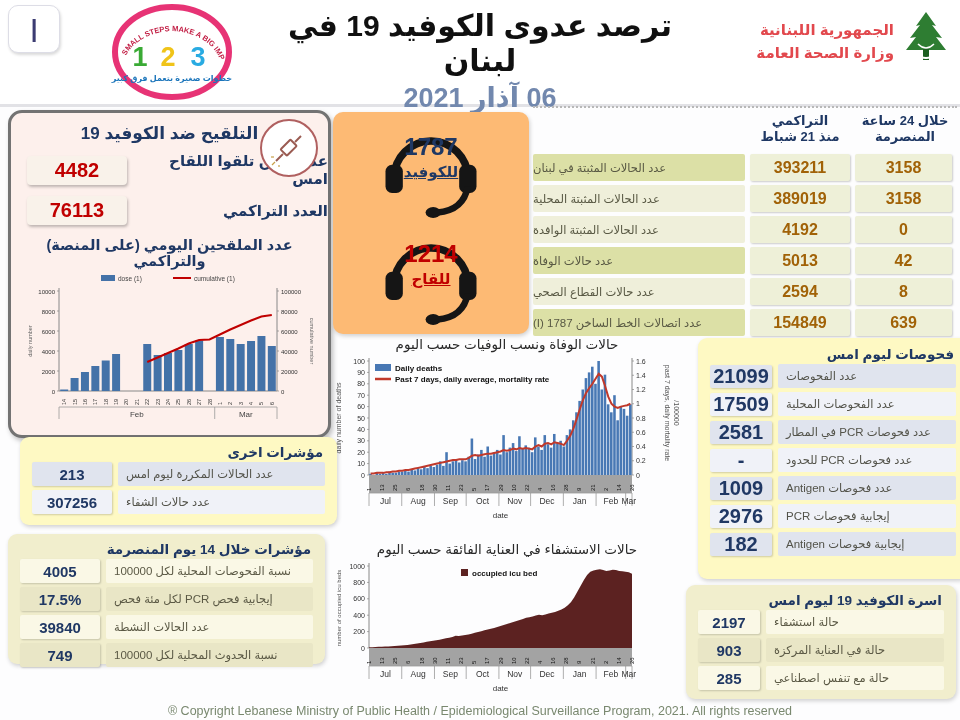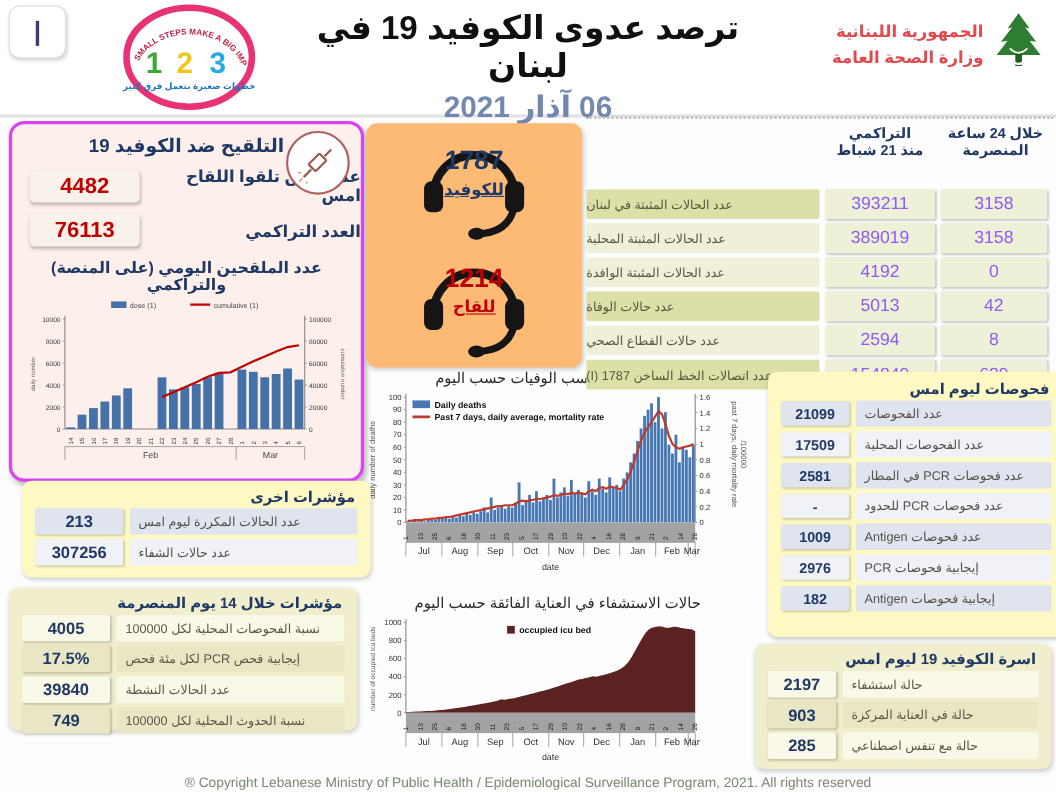--- a/index.html
+++ b/index.html
@@ -14,34 +14,34 @@
   .hdr-title-wrap{position:absolute;left:250px;top:8px;width:460px;text-align:center;}
   .hdr-title{font-size:30px;font-weight:bold;color:#101010;}
   .hdr-date{font-size:27px;font-weight:bold;color:#7288ae;margin-top:4px;}
   .moph{position:absolute;right:10px;top:10px;display:flex;align-items:center;gap:8px;}
   .moph-txt{text-align:right;color:#e2484d;font-weight:bold;font-size:15px;line-height:1.55;}
   
   .panel{position:absolute;border-radius:9px;box-shadow:1px 2px 4px rgba(0,0,0,.18);}
   .p-title{font-weight:bold;color:#1f3864;font-size:13.5px;text-align:right;padding:4px 8px 2px 0;}
   .row{display:flex;align-items:center;gap:6px;margin:0 6px 4px 6px;}
   .c-num{width:62px;min-height:22px;display:flex;align-items:center;justify-content:center;
-         font-weight:bold;font-size:13px;color:#203864;border-radius:2px;box-shadow:1px 1px 2px rgba(0,0,0,.18);}
+         font-weight:bold;font-size:20px;color:#203864;border-radius:2px;box-shadow:1px 1px 2px rgba(0,0,0,.18);}
   .c-lab{flex:1;min-height:22px;display:flex;align-items:center;justify-content:flex-end;text-align:right;
          font-size:11.5px;color:#53534a;padding:1px 8px;border-radius:2px;}
   
   .bluep{background:#fef9c3;margin-left:12px;}
   .bluep .row:nth-child(odd) .c-num,.bluep .row:nth-child(odd) .c-lab{background:#e0e4ee;}
   .bluep .row:nth-child(even) .c-num,.bluep .row:nth-child(even) .c-lab{background:#f0f2f8;}
   
   .yellp{background:#f1eecd;}
   .yellp .row:nth-child(odd) .c-num,.yellp .row:nth-child(odd) .c-lab{background:#faf8e6;}
   .yellp .row:nth-child(even) .c-num,.yellp .row:nth-child(even) .c-lab{background:#e9e6c6;}
   .yellp .c-lab{color:#5b5945;}
   
-  .vacc{left:8px;top:110px;width:317px;height:322px;background:#fdf0ec;border:3px solid #d946ef;border-radius:14px;
+  .vacc{left:8px;top:110px;width:317px;height:322px;background:#fdf0ec;border:3px solid #737373;border-radius:14px;
         box-shadow:2px 3px 5px rgba(0,0,0,.25);}
   .vacc-title{text-align:center;font-size:17px;font-weight:bold;color:#1f3864;margin-top:10px;}
   .vacc-badge{position:absolute;right:10px;top:6px;width:54px;height:54px;background:#fff;border:2px solid #b06060;
               border-radius:50%;display:flex;align-items:center;justify-content:center;}
   .vacc-row{display:flex;align-items:center;margin:8px 0 0 16px;}
   .vacc-val{width:100px;text-align:center;font-size:20px;font-weight:bold;color:#c00000;background:#f9f2ea;
             border-radius:4px;box-shadow:1px 2px 3px rgba(0,0,0,.25);padding:3px 0;}
   .vacc-lbl{flex:1;text-align:right;font-size:15px;font-weight:bold;color:#1f3864;padding-left:8px;}
   .vacc-sub{text-align:center;font-size:14.5px;font-weight:bold;color:#1f3864;margin-top:12px;}
   
@@ -49,26 +49,26 @@
   .phone{position:relative;width:132px;height:104px;margin:3px auto 0 auto;}
   .pnum{position:absolute;top:18px;width:100%;text-align:center;font-size:24px;font-weight:bold;}
   .plbl{position:absolute;top:48px;width:100%;text-align:center;font-size:15px;font-weight:bold;text-decoration:underline;}
   .navy{color:#1f3864;} .red{color:#c00000;}
   
   .chartblk{position:absolute;left:333px;width:348px;}
   .cb-title{text-align:center;font-size:13.5px;color:#2a2a2a;margin-bottom:1px;}
   
   .mtable{position:absolute;left:533px;top:106px;width:424px;height:230px;border-top:2px dotted #b8b8b8;}
   .th{position:absolute;top:5px;width:100px;text-align:center;font-size:13px;font-weight:bold;color:#1f3864;line-height:1.2;}
-  .trows{position:absolute;top:64px;left:0;width:424px;}
+  .trows{position:absolute;top:46px;left:0;width:424px;}
   .row.table{gap:5px;margin:0 0 4px 0;}
   .c-lbl{width:212px;height:27px;display:flex;align-items:center;justify-content:flex-end;text-align:right;
          font-size:11.5px;color:#585843;padding-right:8px;box-sizing:border-box;border-radius:2px;}
-  .c-val{width:100px;height:27px;display:flex;align-items:center;justify-content:center;font-size:16px;font-weight:normal;
-         color:#8b5cf6;background:#eef0d8;border-radius:2px;box-shadow:1px 1px 2px rgba(0,0,0,.2);}
+  .c-val{width:100px;height:27px;display:flex;align-items:center;justify-content:center;font-size:16px;font-weight:bold;
+         color:#a16207;background:#eef0d8;border-radius:2px;box-shadow:1px 1px 2px rgba(0,0,0,.2);}
   .c-24{width:97px;}
   .trows .row:nth-child(1) .c-lbl,.trows .row:nth-child(4) .c-lbl,.trows .row:nth-child(6) .c-lbl{background:#dce0a6;}
   .trows .row:nth-child(2) .c-lbl,.trows .row:nth-child(3) .c-lbl,.trows .row:nth-child(5) .c-lbl{background:#efefda;}
   
   .tests{left:686px;top:338px;width:270px;height:241px;padding:4px 6px;box-sizing:border-box;}
   .beds{left:686px;top:585px;width:270px;height:114px;padding:3px 6px;box-sizing:border-box;}
   .beds .row,.oind .row,.fort .row{margin-bottom:4px;}
   .beds .c-num,.oind .c-num,.fort .c-num{min-height:24px;font-size:15px;}
   .oind{left:8px;top:437px;width:317px;height:88px;padding:3px 6px;box-sizing:border-box;}
   .oind .c-num,.fort .c-num{width:80px;}

